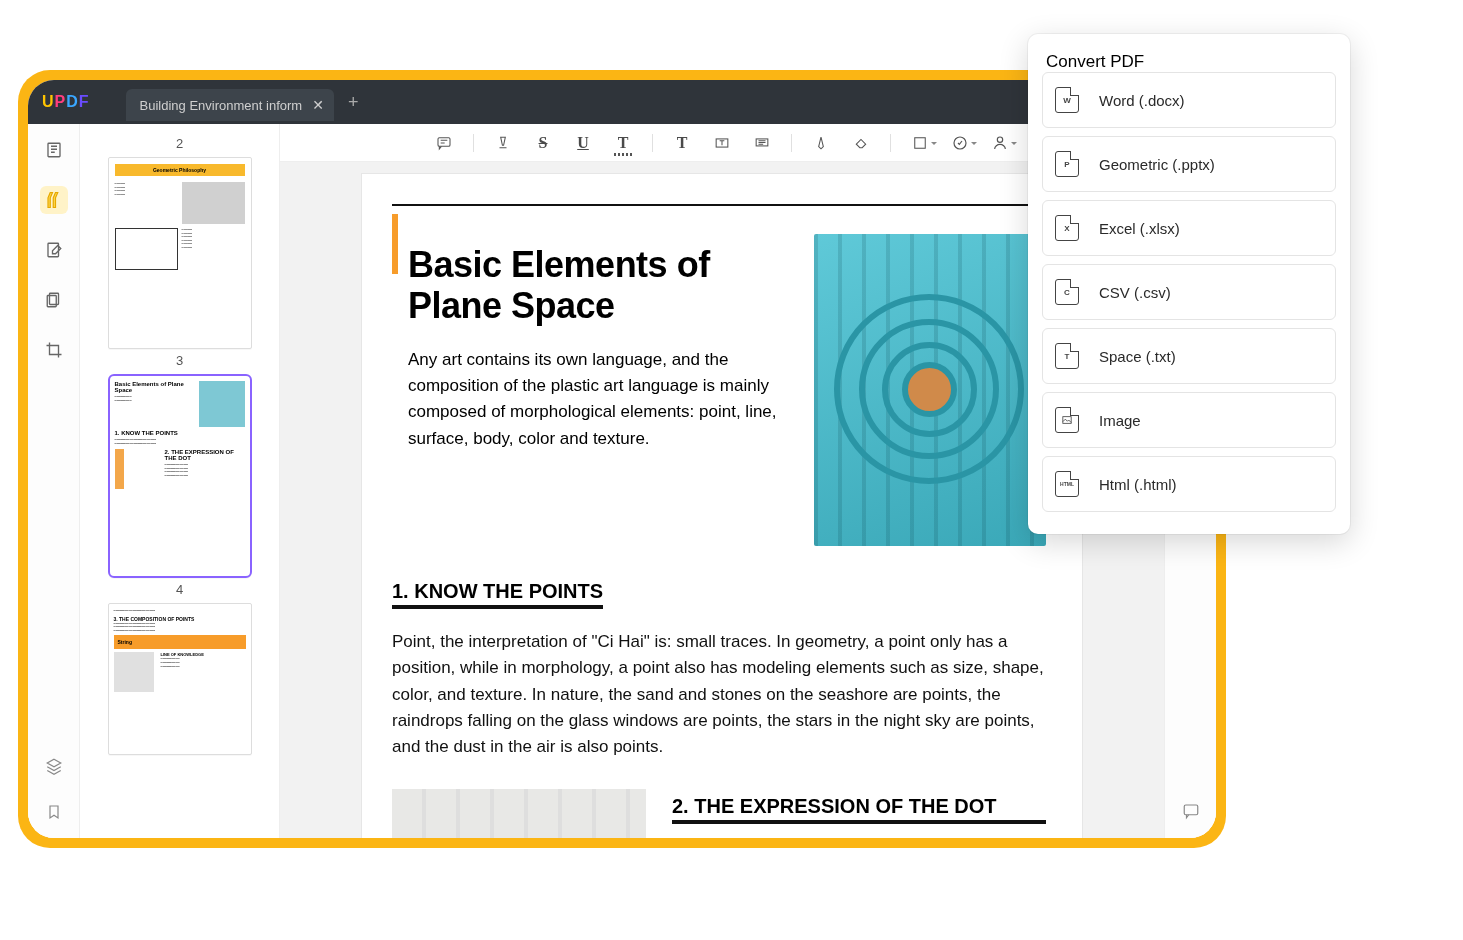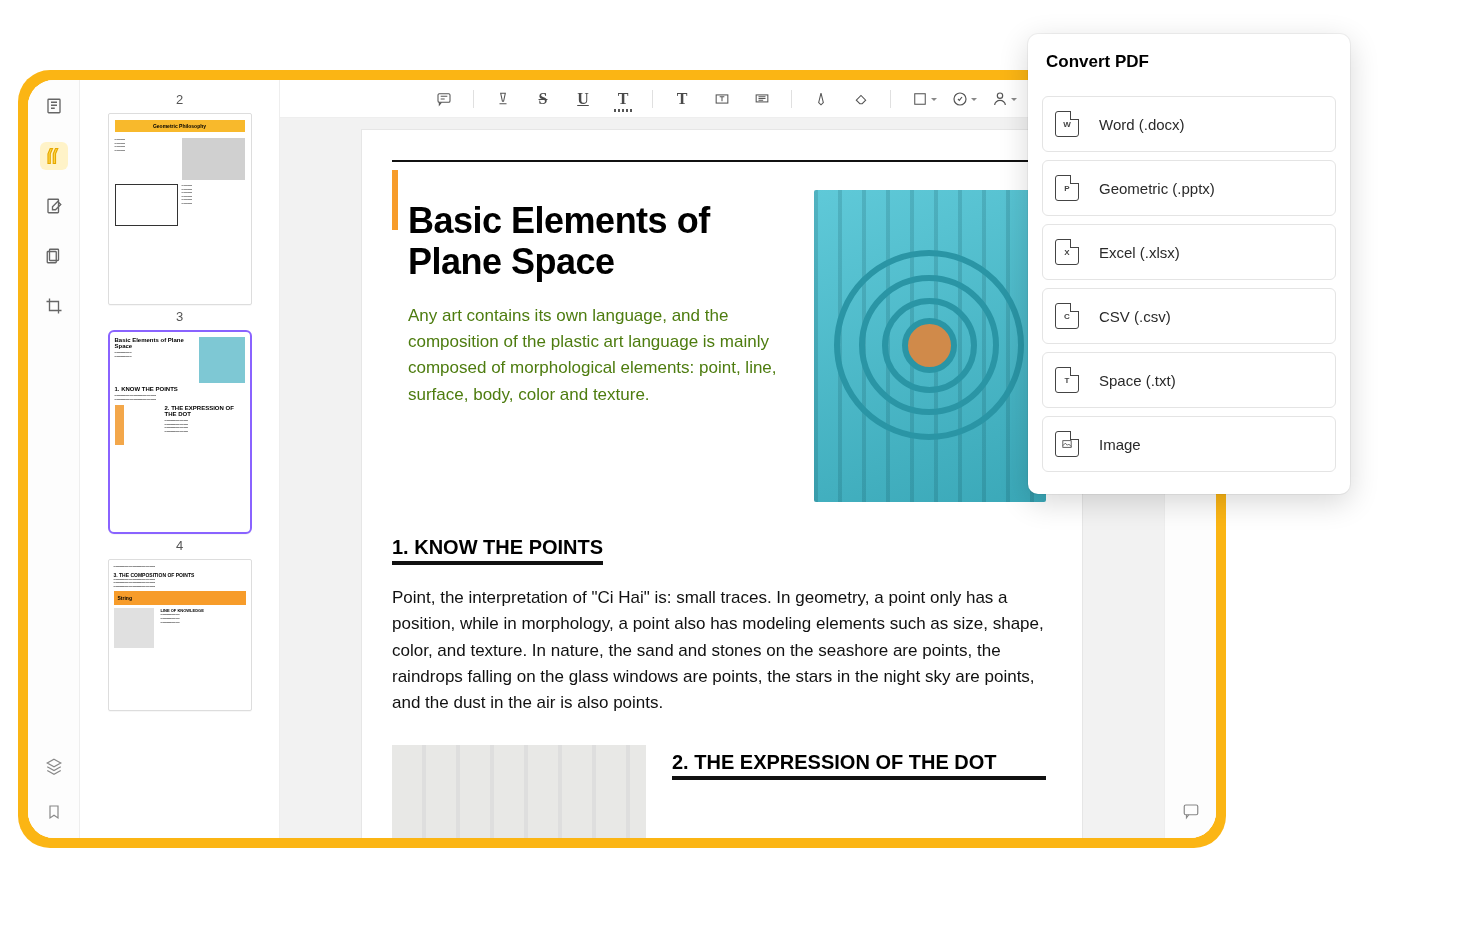--- a/index.html
+++ b/index.html
@@ -38,39 +38,39 @@
   .tbtn .caret { position: absolute; right: -6px; top: 10px; border: 3px solid transparent; border-top-color: #888; }
   .tbtn.chr { font-weight: 700; font-family: Georgia, serif; font-size: 16px; }
   
   .page-wrap { flex: 1; overflow: auto; padding: 12px 14px; }
   .page { width: 720px; margin: 0 auto; background: #fff; box-shadow: 0 0 0 1px #e6e6e6; padding: 30px 36px 60px 30px; position: relative; }
   .accent { position: absolute; left: 30px; top: 40px; width: 6px; height: 60px; background: #f79c2a; }
   .page-topline { border-top: 2px solid #111; margin-bottom: 28px; }
   .hero { display: flex; gap: 22px; margin-bottom: 34px; }
   .hero-text { flex: 1; padding-top: 10px; padding-left: 16px; }
   .hero h1 { font-size: 36px; font-weight: 800; line-height: 1.15; margin-bottom: 20px; letter-spacing: -0.5px; }
-  .hero p { font-size: 17px; line-height: 1.55; color: #4d7c0f; }
+  .hero p { font-size: 17px; line-height: 1.55; color: #000000; }
   .hero-img { width: 232px; height: 312px; background: linear-gradient(160deg,#5fc9d8 0%, #3aa8b8 100%); border-radius: 2px; position: relative; overflow: hidden; }
   .circ { position: absolute; border: 6px solid #2a95a5; border-radius: 50%; }
   .circ.a { width: 190px; height: 190px; top: 60px; left: 20px; }
   .circ.b { width: 140px; height: 140px; top: 85px; left: 45px; }
   .circ.c { width: 95px; height: 95px; top: 108px; left: 68px; }
   .circ.d { width: 55px; height: 55px; top: 128px; left: 88px; background: #d08a4a; border-color: #2a95a5; }
   
   .sect h2 { font-size: 20px; font-weight: 800; display: inline-block; border-bottom: 4px solid #111; padding-bottom: 2px; margin-bottom: 20px; }
   .sect p { font-size: 17px; line-height: 1.55; color: #111; margin-bottom: 28px; }
   .row2 { display: flex; gap: 26px; }
   .row2 .tile { width: 254px; height: 180px; background: #f1f1ef; position: relative; }
   .row2 h2 { font-size: 20px; font-weight: 800; border-bottom: 4px solid #111; padding-bottom: 2px; }
   
   .right-rail { width: 52px; background: #fdfdfd; border-left: 1px solid #eee; display: flex; flex-direction: column; align-items: center; padding-top: 12px; }
   .right-rail .bottom { margin-top: auto; margin-bottom: 14px; }
   
   .panel { position: absolute; top: 34px; left: 1028px; width: 322px; background: #fff; border-radius: 10px; box-shadow: 0 8px 30px rgba(0,0,0,.16), 0 0 0 1px rgba(0,0,0,.05); padding: 18px 14px 14px; }
-  .panel h3 { font-size: 17px; font-weight: 700; margin-bottom: 24px; padding-left: 4px; }
+  .panel h3 { font-size: 17px; font-weight: 400; margin-bottom: 0; padding-left: 4px; }
   .opt { display: flex; align-items: center; gap: 20px; height: 56px; border: 1px solid #e4e4e4; border-radius: 6px; margin-bottom: 8px; padding: 0 12px; cursor: pointer; font-size: 15px; color: #2a2a2a; }
   .opt .fi { width: 24px; height: 26px; border: 1.6px solid #444; border-radius: 3px; position: relative; display: flex; align-items: center; justify-content: center; font-size: 8px; font-weight: 700; color: #444; }
   .opt .fi::before { content: ""; position: absolute; top: -1px; right: -1px; width: 8px; height: 8px; background: #fff; border-left: 1.6px solid #444; border-bottom: 1.6px solid #444; }
   .opt .fi.img { border-radius: 3px; }
   
   
   .t2 { height: 190px; padding: 4px; }
   .t2 .bar { height: 12px; background: #f8b92c; margin: 2px 2px 4px; display:flex; align-items:center; justify-content:center; font-size:5px; font-weight:700; }
   .t2 .grid { display: grid; grid-template-columns: 1fr 1fr; gap: 4px; padding: 2px; }
   .t2 .tx { font-size: 3px; line-height: 1.2; color: #444; }
@@ -92,20 +92,30 @@
   .t4 .ob { height: 14px; background: #f79c2a; margin: 3px 0; display:flex; align-items:center; padding-left:4px; font-size:5px; font-weight:700; }
   .t4 .row { display: flex; gap: 4px; }
   .t4 .im { width: 40px; height: 40px; background: #e0e0e0; }
 </style>
 </head>
 <body>
 
 <div class="frame">
 <div class="app">
 
+<div class="topbar">
+  <div class="logo">
+    <span class="u">U</span><span class="p">P</span><span class="d">D</span><span class="f">F</span>
+  </div>
+  <div class="tab">
+    <span>Building Environment inform</span>
+    <span class="close">✕</span>
+  </div>
+  <div class="newtab">+</div>
+</div>
 
 <div class="body">
 
 <div class="sidebar">
   <div class="tool">
             <svg width="18" height="18" viewBox="0 0 24 24" fill="none" stroke="#666" stroke-width="1.8">
               <rect x="4" y="3" width="16" height="18" rx="1"></rect>
               <path d="M8 7h8M8 11h8M8 15h5"></path>
             </svg>
           </div>
@@ -335,13 +345,17 @@
     </div>
   <div class="opt">
       <div class="fi img">
         <svg width="12" height="10" viewBox="0 0 24 24" fill="none" stroke="#444" stroke-width="2">
           <rect x="2" y="4" width="20" height="16"></rect>
           <path d="M2 16l6-6 5 5 3-3 6 6"></path>
         </svg>
       </div>
       <span>Image</span>
     </div>
+  <div class="opt">
+      <div class="fi" style="font-size:5px">HTML</div>
+      <span>Html (.html)</span>
+    </div>
 </div>
 
 </body></html>

